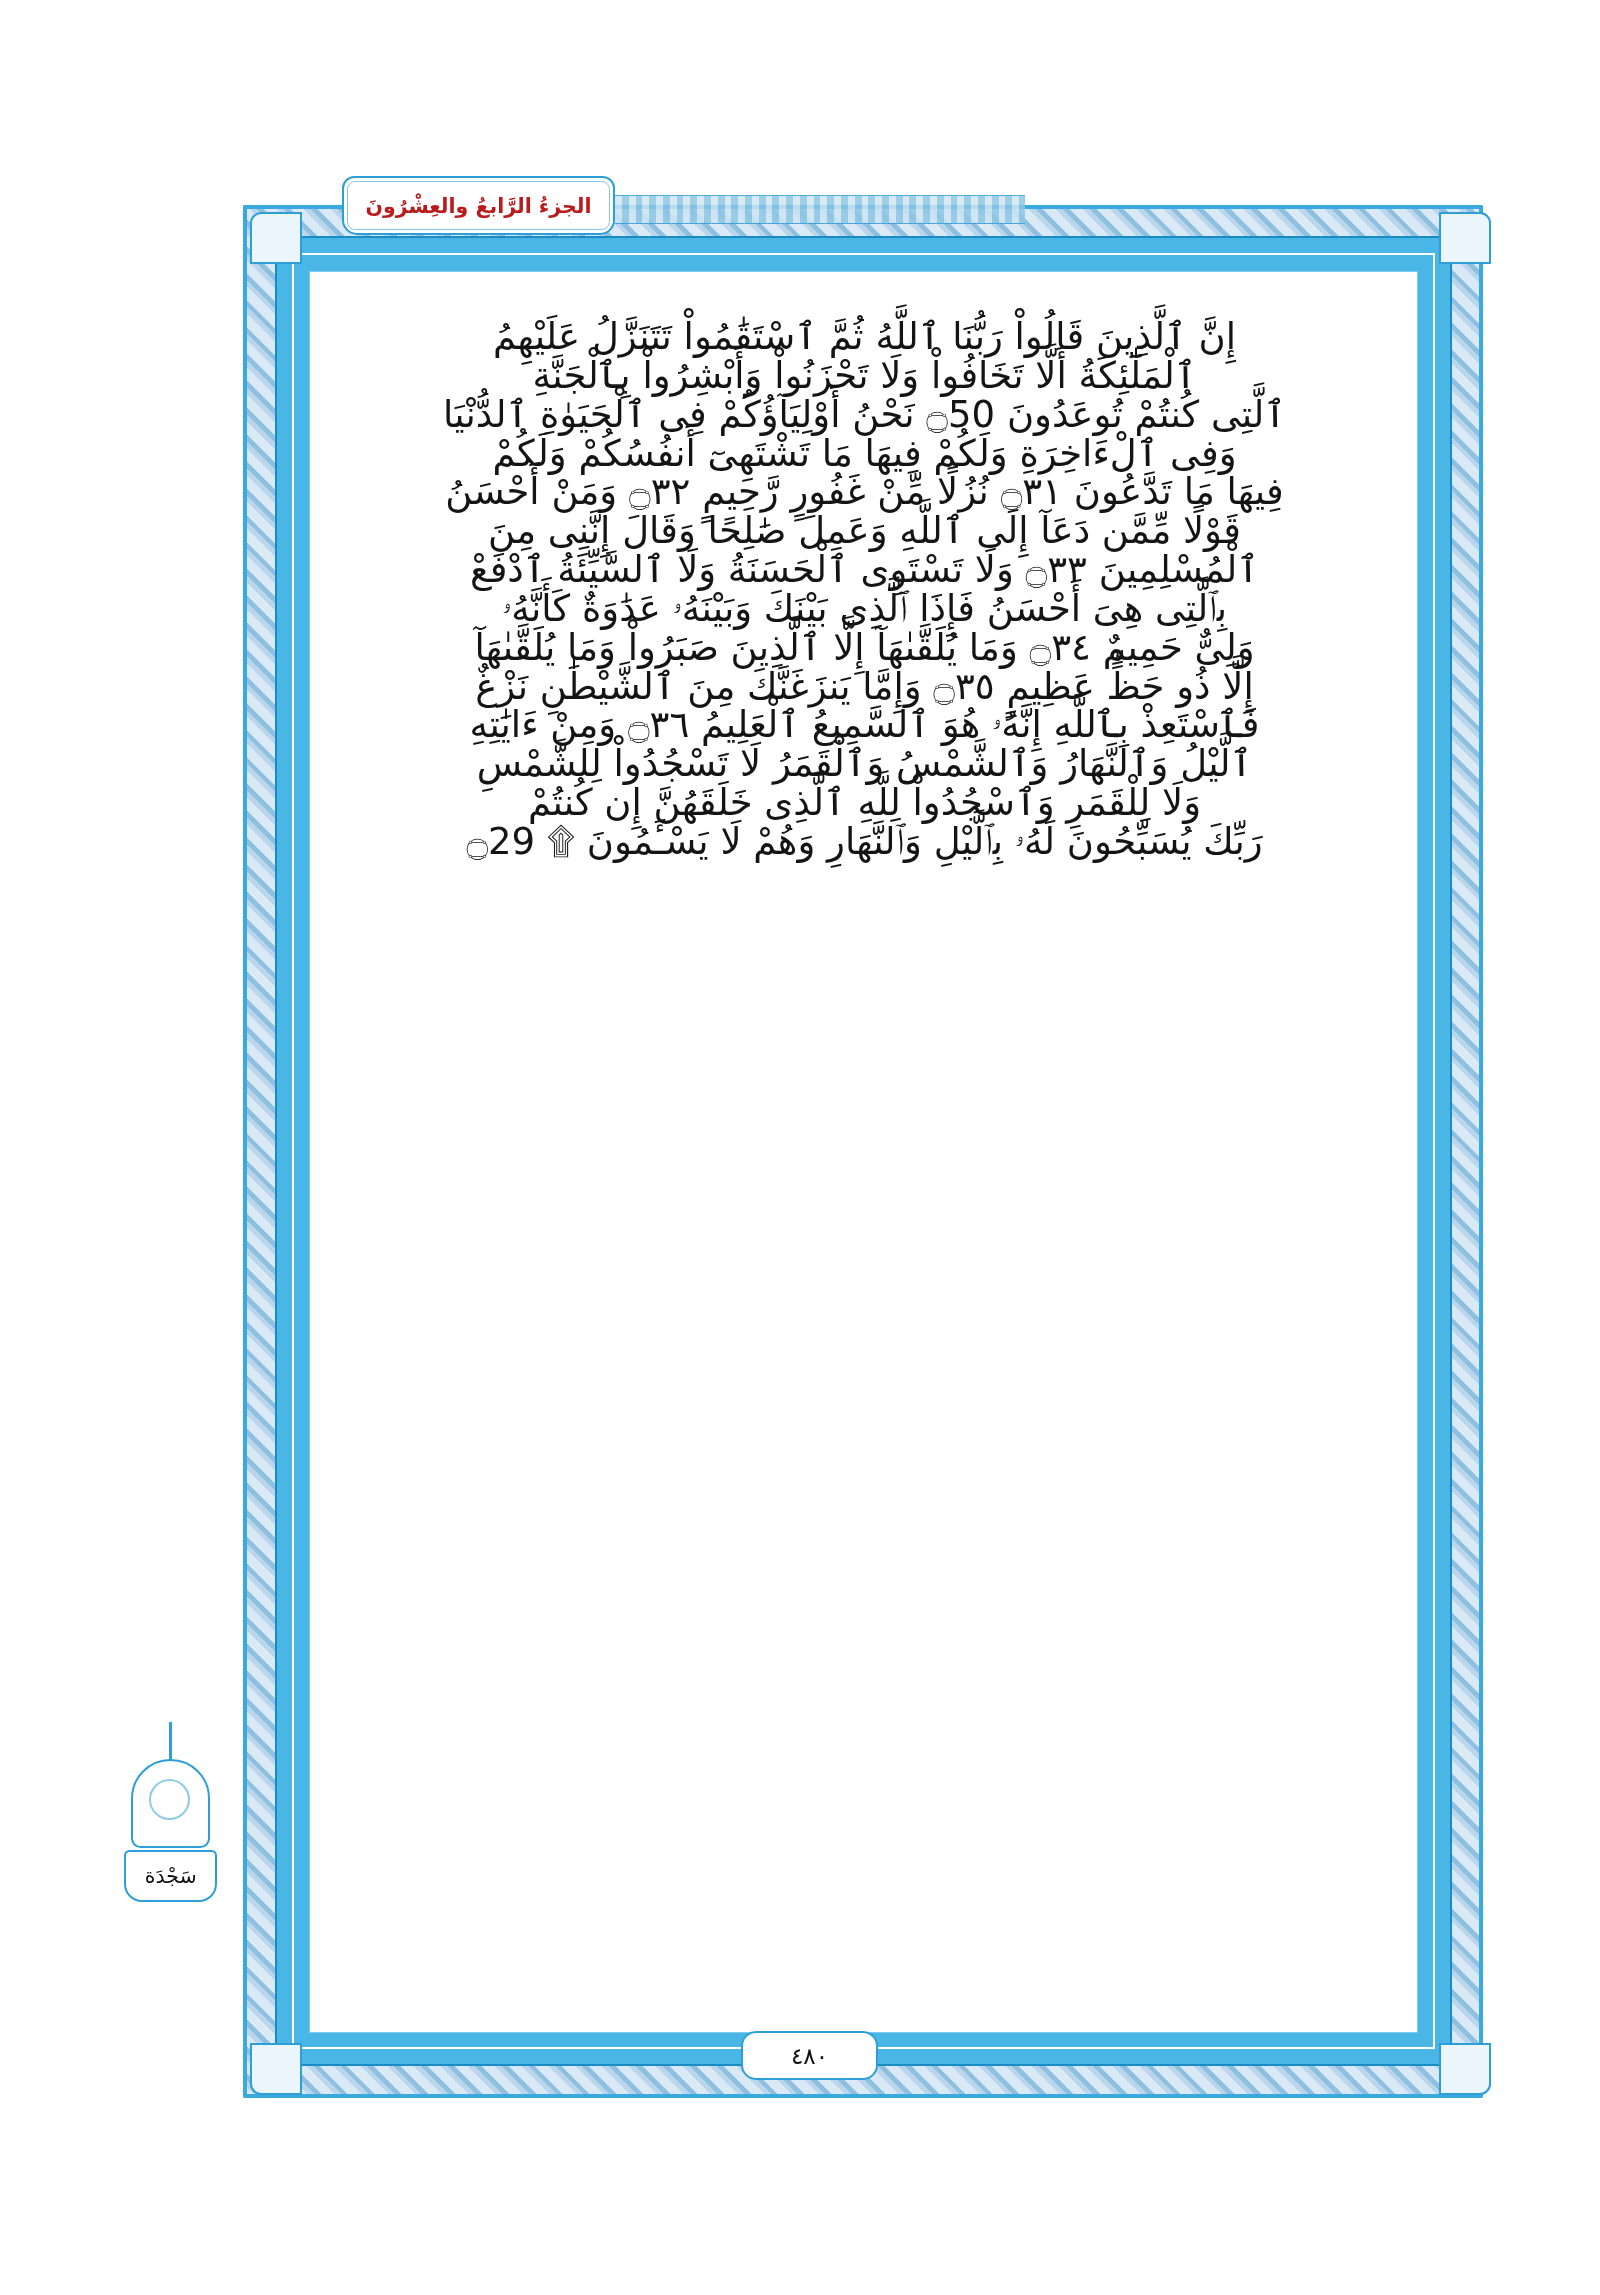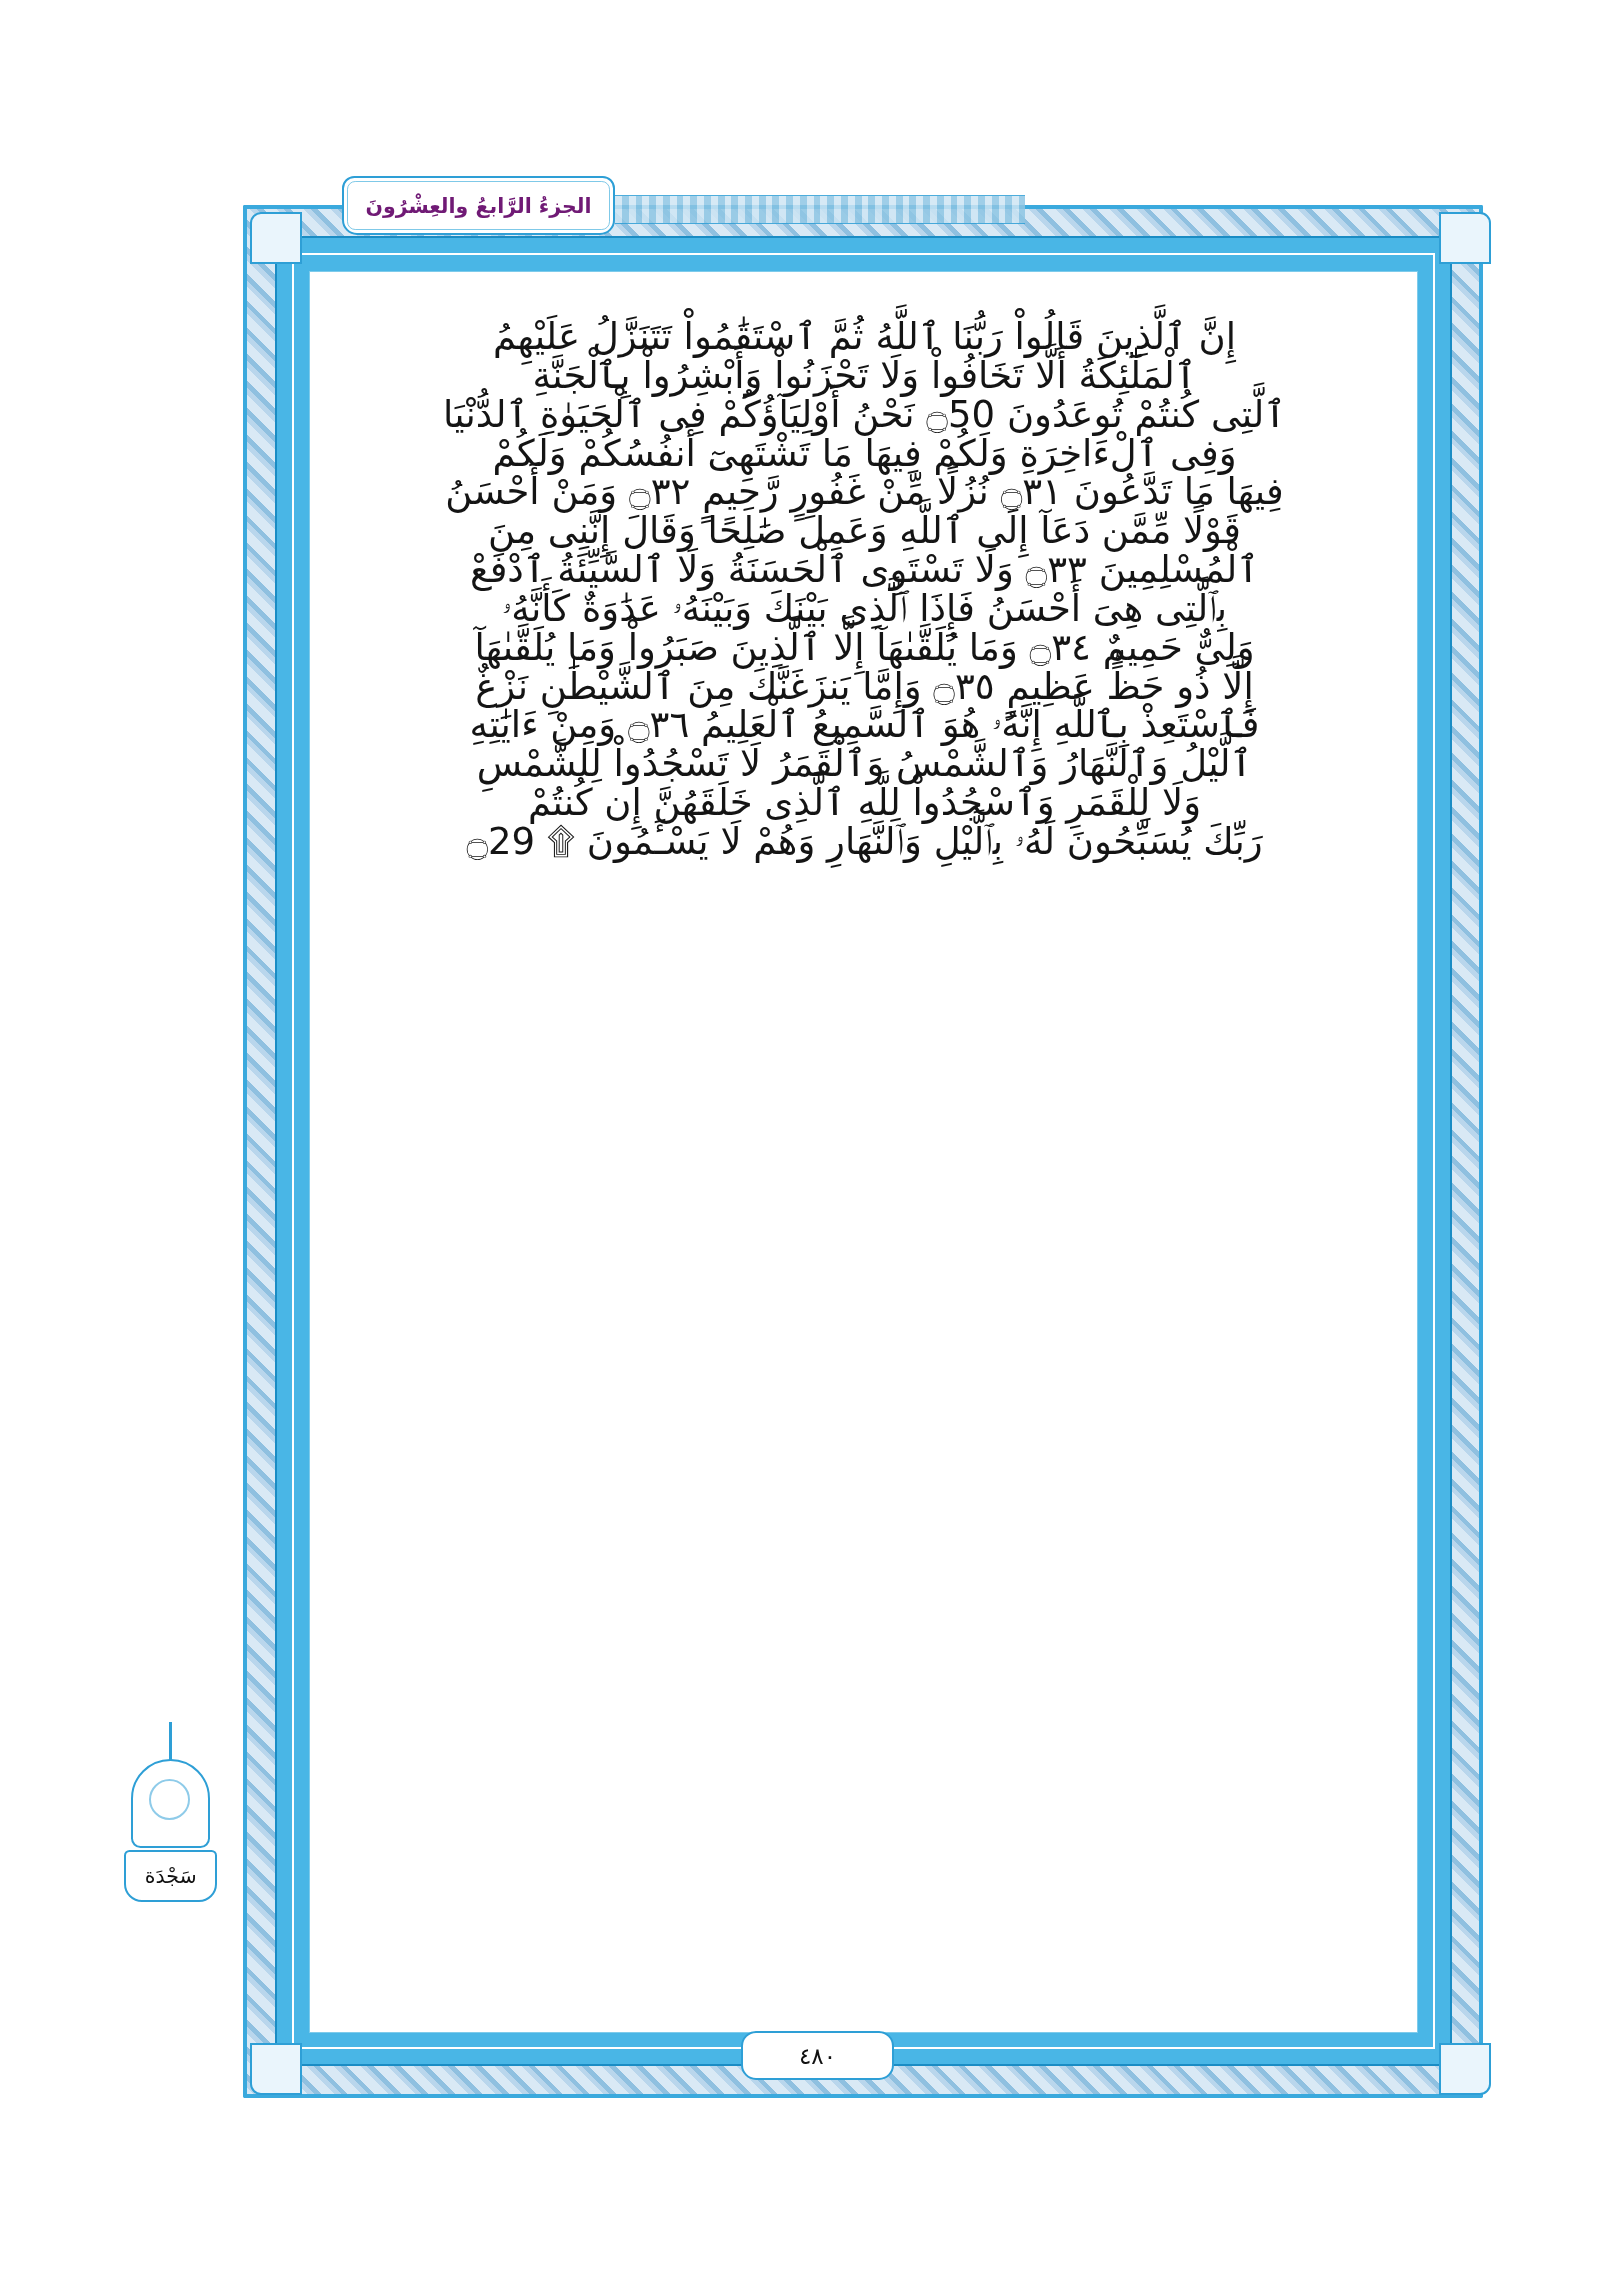--- a/index.html
+++ b/index.html
@@ -97,21 +97,21 @@
     content: "";
     position: absolute;
     left: 3.4px; top: 3.4px; right: 3.4px; bottom: 3.4px;
     border: 1.4px solid #7fc9e8;
     border-radius: 8.2px;
     pointer-events: none;
   }
   .cartouche span {
     font-family: "DejaVu Sans", sans-serif;
     font-size: 20.5px;
-    color: #701a75;
+    color: #b91c1c;
     direction: rtl;
     white-space: nowrap;
     font-weight: bold;
   }
   #juz-cartouche {
     left: 342px;
     top: 176px;
     width: 273px;
   }
   #surah-cartouche {
@@ -135,21 +135,21 @@
     border-top: 1.4px solid #2e9fd6;
     border-bottom: 1.4px solid #2e9fd6;
     opacity: .85;
   }
 
   
   #page-number-cartouche {
     position: absolute;
     left: 741px;
     top: 2031px;
-    width: 153px;
+    width: 137px;
     height: 49px;
     background: #ffffff;
     border: 2.7px solid #2e9fd6;
     border-radius: 15px;
     display: flex;
     align-items: center;
     justify-content: center;
     z-index: 7;
     box-sizing: border-box;
   }

